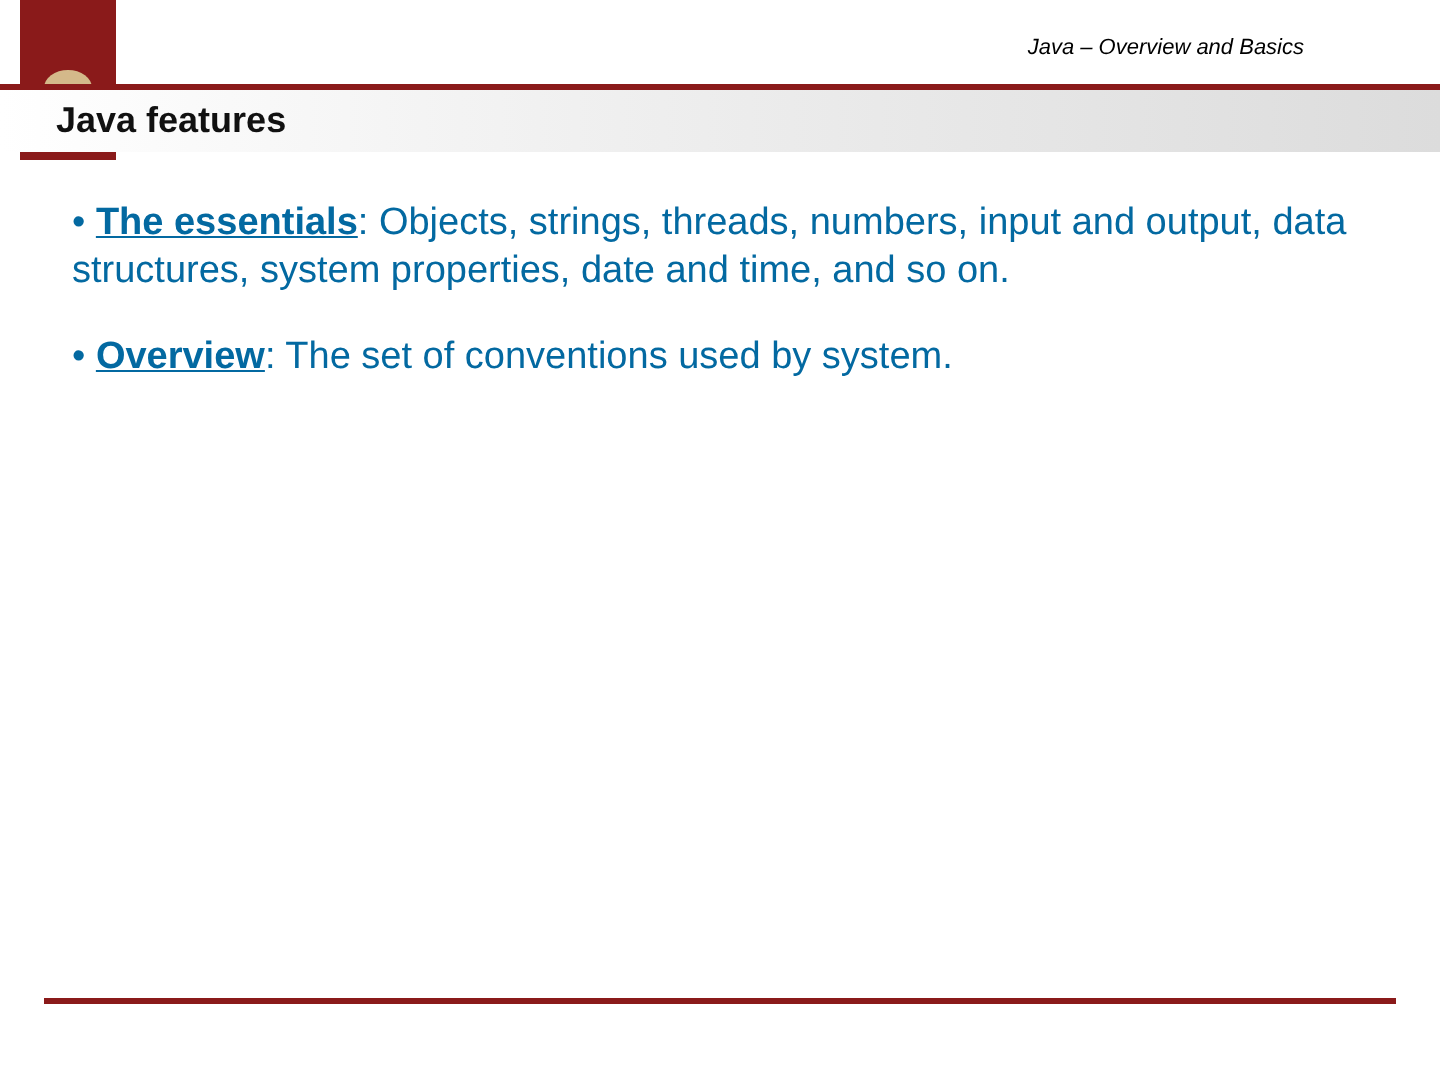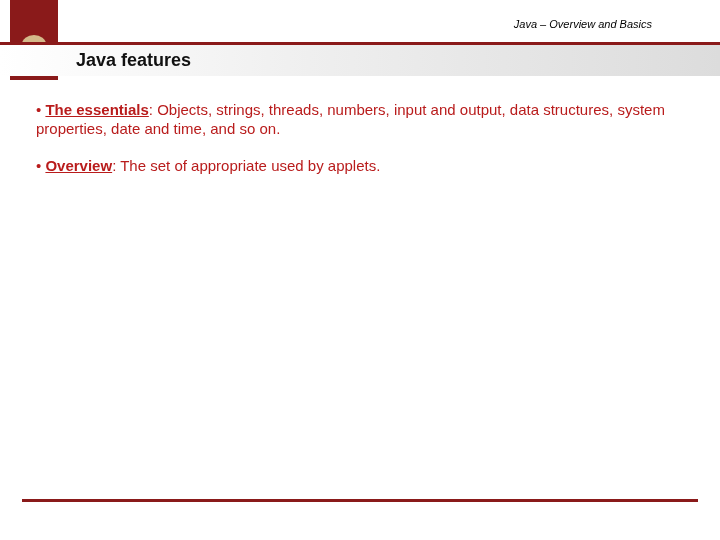--- a/index.html
+++ b/index.html
@@ -64,33 +64,33 @@
     gap: 2px;
   }
   .logo-text .mid {
     width: 8px;
     height: 8px;
     background: #d4b98a;
     border-radius: 50%;
     display: inline-block;
   }
   .slide-title {
-    margin-left: 76px;
+    margin-left: 28px;
     font-size: 18px;
     font-weight: bold;
     color: #111;
   }
   .content {
     position: absolute;
     top: 100px;
     left: 36px;
     width: 648px;
-    font-size: 15px;
+    font-size: 19px;
     line-height: 1.28;
-    color: #b91c1c;
+    color: #0369a1;
   }
   .content p { margin-bottom: 18px; }
   .content .lead { font-weight: bold; text-decoration: underline; }
   .footer-rule {
     position: absolute;
     bottom: 38px;
     left: 22px;
     width: 676px;
     height: 3px;
     background: #8a1a1a;
@@ -111,17 +111,17 @@
       <span>L</span>
     </div>
   </div>
 
   <div class="header-band">
     <div class="slide-title">Java features</div>
   </div>
 
   <div class="content">
     <p>• <span class="lead">The essentials</span><span>: Objects, strings, threads, numbers, input and output, data structures, system properties, date and time, and so on.</span></p>
-    <p>• <span class="lead">Overview</span><span>: The set of appropriate used by applets.</span></p>
+    <p>• <span class="lead">Overview</span><span>: The set of conventions used by system.</span></p>
   </div>
 
   <div class="footer-rule"></div>
 </div>
 
 </body></html>

